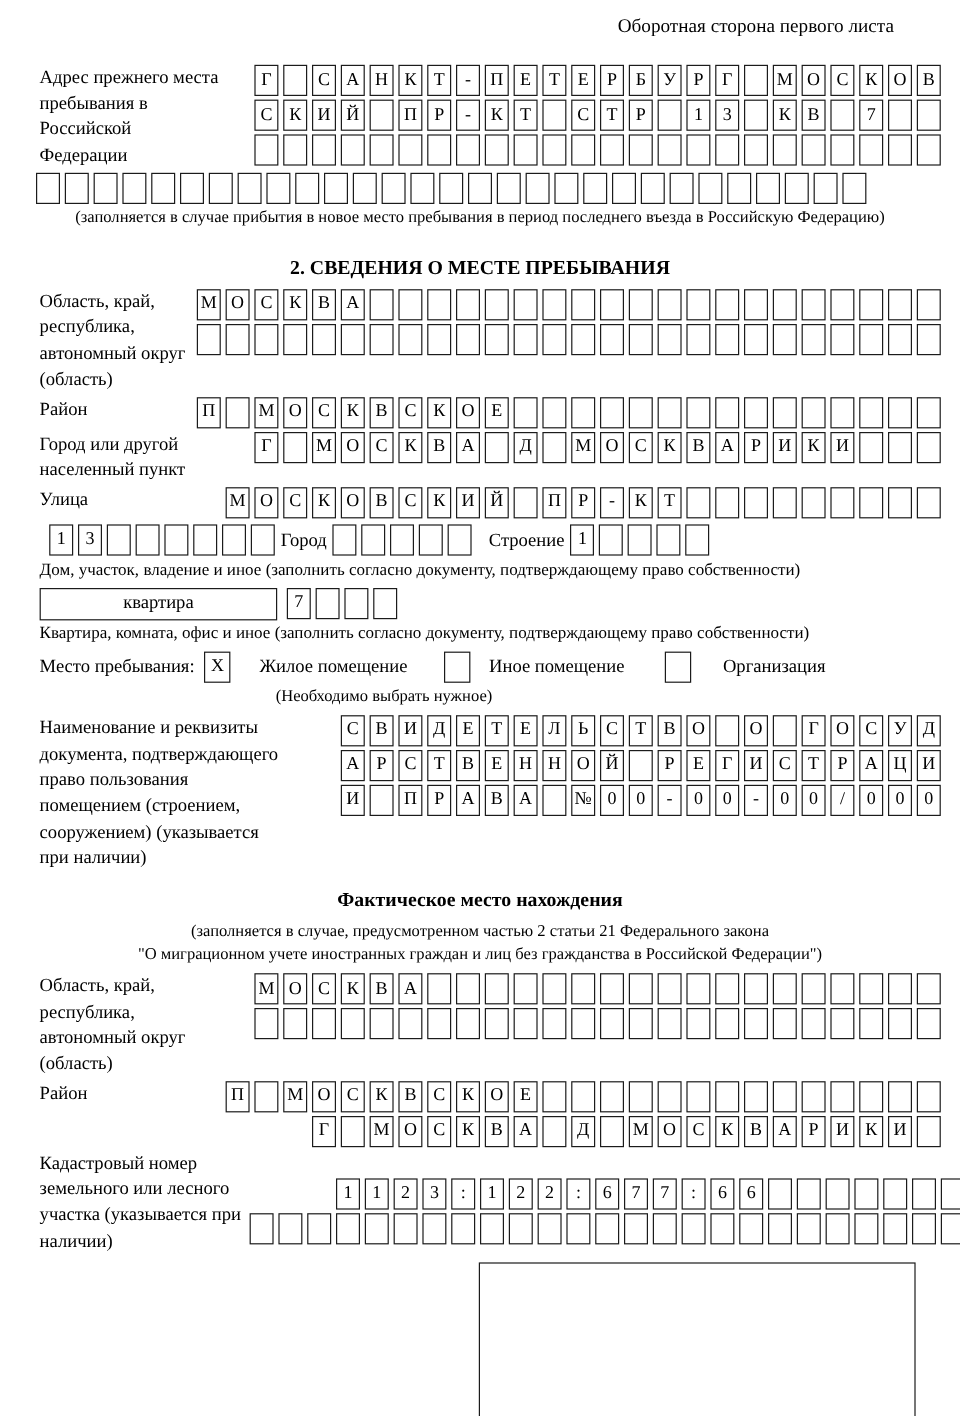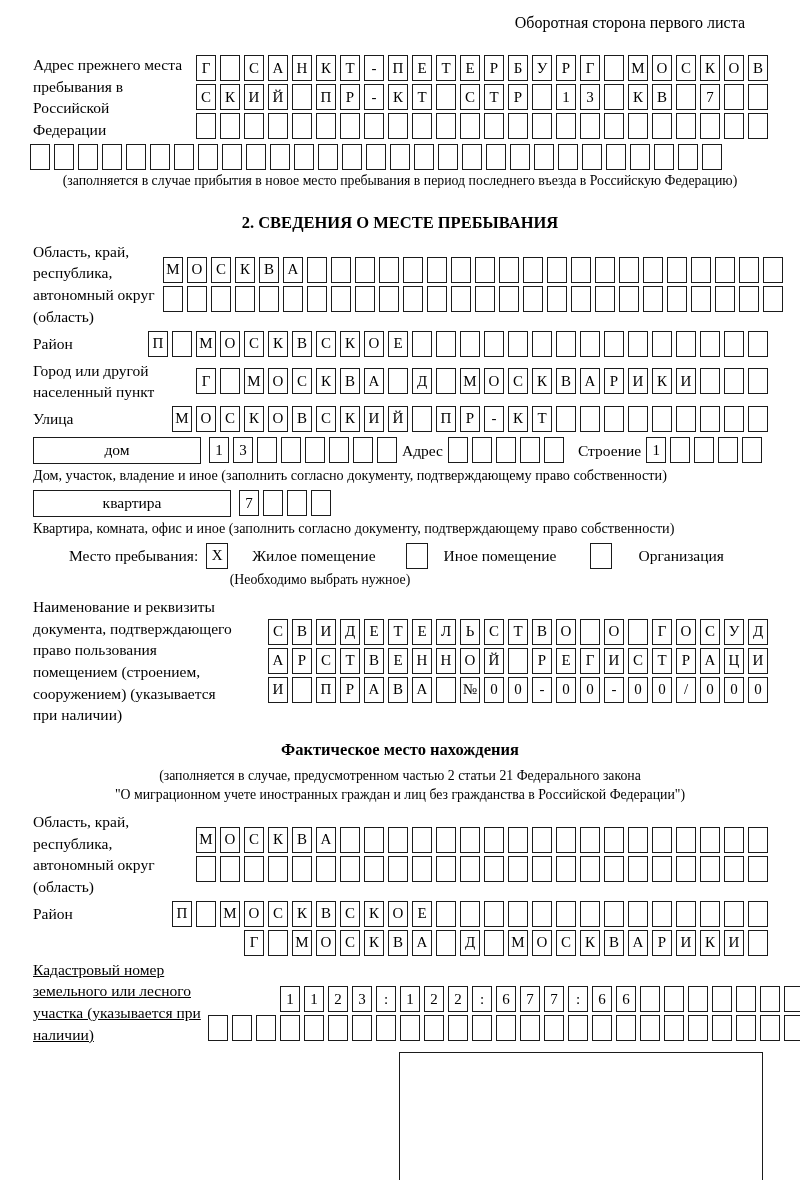--- a/index.html
+++ b/index.html
@@ -3,21 +3,21 @@
 <meta charset="utf-8">
 <style>
   html,body{margin:0;padding:0;background:#f2f2f2;}
   .page{
     width:800px;height:1180px;margin:0 auto;background:#ffffff;
     font-family:"Liberation Serif","DejaVu Serif",serif;color:#000;
     box-sizing:border-box;padding-top:14px;overflow:hidden;position:relative;
   }
   .side-note{ text-align:right;font-size:16px;padding-right:55px;margin-bottom:22px; }
 
-  .frow{ display:flex;align-items:center;padding:0 32px 0 33px;margin-bottom:3px; }
+  .frow{ display:flex;align-items:flex-start;padding:0 16px 0 33px;margin-bottom:3px; }
   .flabel{ font-size:15.5px;line-height:1.4; }
   .colcells{ margin-left:auto;display:flex;flex-direction:column;gap:3px;align-items:flex-end; }
 
   .cells{ display:flex;gap:4px;flex-wrap:nowrap; }
   .cells.right{ margin-left:auto; }
   .cell{
     width:20px;height:26px;box-sizing:border-box;border:1.6px solid #1b1b1b;
     display:flex;align-items:center;justify-content:center;
     font-size:15px;line-height:1;background:#fff;flex:0 0 auto;
   }
@@ -25,33 +25,33 @@
   .note-center{ text-align:center;font-size:13.8px;margin:3px 0 8px; }
   .note-left{ font-size:14.2px;padding:0 20px 0 33px;margin:1px 0 6px; }
   .sec-title{ text-align:center;font-weight:bold;font-size:16.5px;margin:24px 0 8px; }
 
   .wide-box{
     box-sizing:border-box;border:1.6px solid #1b1b1b;height:27px;
     display:flex;align-items:center;justify-content:center;font-size:15.5px;background:#fff;flex:0 0 auto;
   }
   .inline-label{ font-size:15.5px;line-height:27px;margin:0 5px;white-space:nowrap; }
 
-  .stay-row{ display:flex;align-items:center;padding:0 40px 0 33px;margin:6px 0 2px;justify-content:center; }
+  .stay-row{ display:flex;align-items:center;padding:0 40px 0 33px;margin:6px 0 2px; }
   .checkbox{
     width:22px;height:26px;box-sizing:border-box;border:1.6px solid #1b1b1b;
     display:flex;align-items:center;justify-content:center;font-size:15px;background:#fff;flex:0 0 auto;
   }
   .stay-label{ font-size:15.5px;white-space:nowrap; }
 
   .stamp-box{ width:364px;height:174px;border:1.6px solid #1b1b1b;box-sizing:border-box;margin:6px 37px 8px auto;background:#fff; }
 
   .w150{width:150px;flex:0 0 150px;}
   .w130{width:130px;flex:0 0 130px;}
   .w145{width:145px;flex:0 0 145px;}
-  .w175{width:175px;flex:0 0 175px;text-decoration:underline;}
+  .w175{width:175px;flex:0 0 175px;}
   .w190{width:190px;flex:0 0 190px;}
   .w210{width:210px;flex:0 0 210px;}
   .mt-offset{margin-top:23px;}
 </style>
 </head>
 <body>
 
 <div class="page">
 
   <div class="side-note">Оборотная сторона первого листа</div>
@@ -325,32 +325,31 @@
         <span class="cell"></span>
         <span class="cell"></span>
         <span class="cell"></span>
         <span class="cell"></span>
         <span class="cell"></span>
         <span class="cell"></span>
       </div>
   </div>
 
   <div class="frow" style="margin-top:5px">
-    <div class="wide-box" style="width:168px">дом</div>
     <div class="cells" style="margin-left:8px">
         <span class="cell">1</span>
         <span class="cell">3</span>
         <span class="cell"></span>
         <span class="cell"></span>
         <span class="cell"></span>
         <span class="cell"></span>
         <span class="cell"></span>
         <span class="cell"></span>
       </div>
-    <div class="inline-label">Адрес</div>
+    <div class="inline-label">Город</div>
     <div class="cells">
         <span class="cell"></span>
         <span class="cell"></span>
         <span class="cell"></span>
         <span class="cell"></span>
         <span class="cell"></span>
       </div>
     <div class="inline-label" style="margin-left:14px">Строение</div>
     <div class="cells">
         <span class="cell">1</span>

